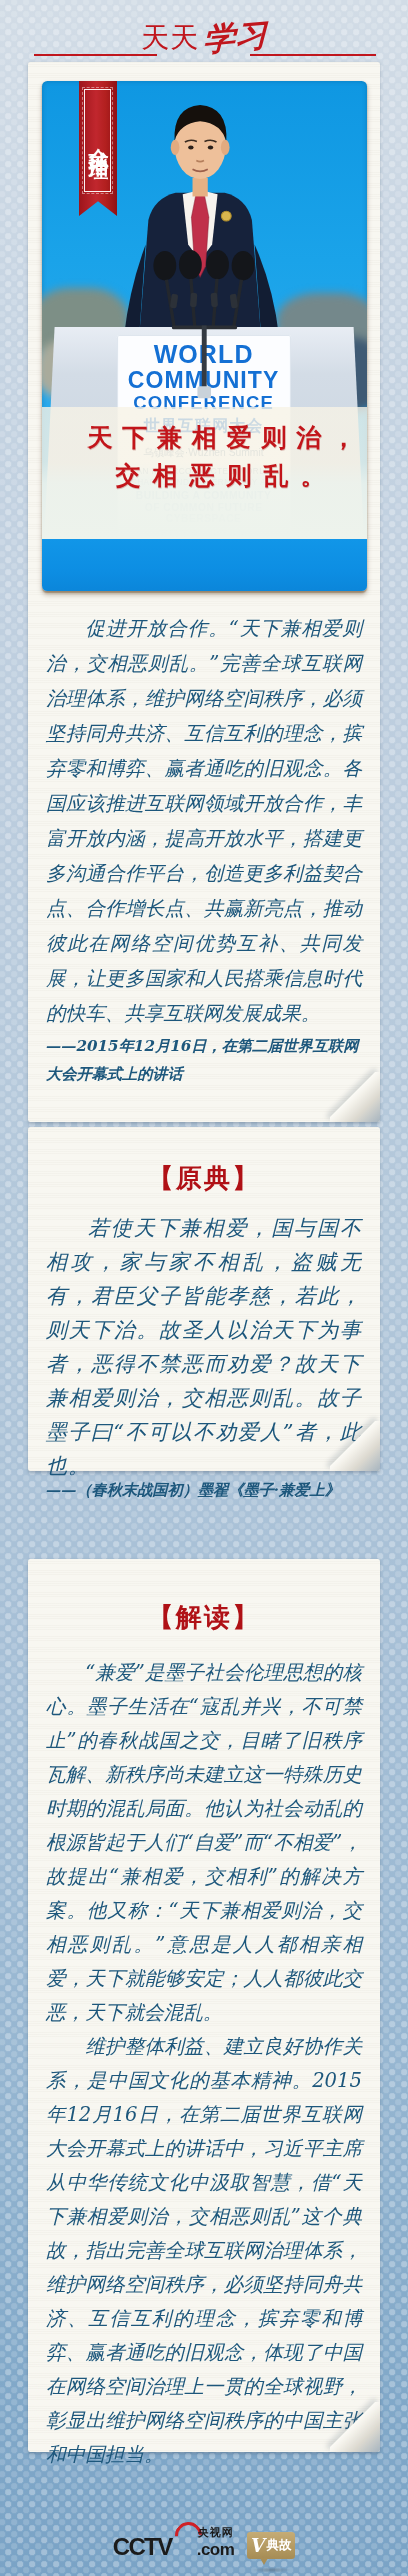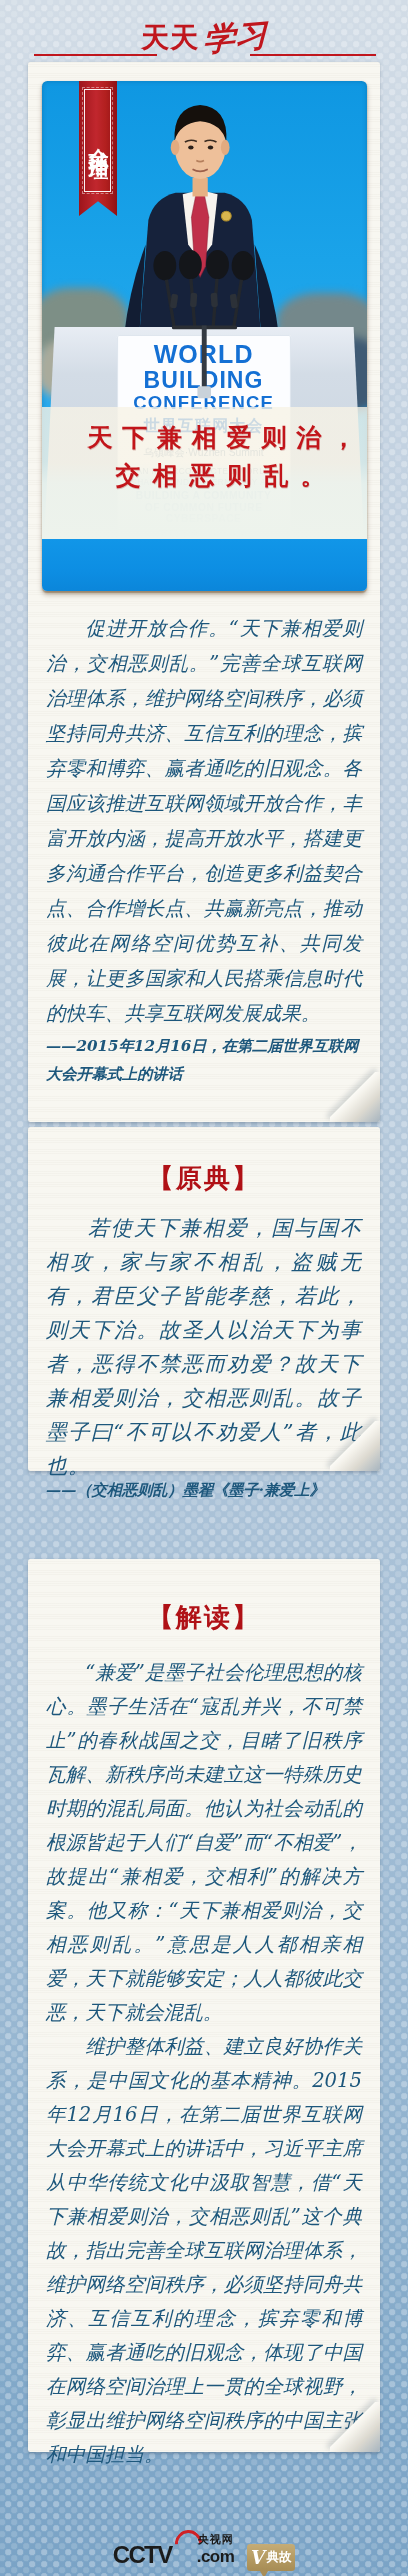--- a/index.html
+++ b/index.html
@@ -11,21 +11,21 @@
       radial-gradient(circle,rgba(255,255,255,0.30) 0 3px,rgba(255,255,255,0) 3.5px),
       radial-gradient(circle,rgba(255,255,255,0.16) 0 3px,rgba(255,255,255,0) 3.5px);
     background-size:12px 12px,12px 12px;background-position:2.2px 2.2px,8.2px 8.2px;}
 
   
   .hdr{position:absolute;top:16.3px;left:0;width:408px;height:46px;z-index:2;}
   .hdr-line{position:absolute;top:38px;height:1.6px;background:#c0161d;}
   .hdr-line.l{left:34px;width:123px;}
   .hdr-line.r{right:32px;width:126px;}
   .hdr-title{position:absolute;top:0;left:0;width:408px;text-align:center;white-space:nowrap;color:#c0161d;}
-  .hdr-serif{font-size:28px;font-weight:bold;letter-spacing:1.1px;vertical-align:middle;}
+  .hdr-serif{font-size:28px;font-weight:normal;letter-spacing:1.1px;vertical-align:middle;}
   .hdr-script{display:inline-block;font-size:32px;font-weight:bold;font-style:italic;
     transform:rotate(-5deg) skewX(-6deg);margin-left:3.3px;vertical-align:middle;}
 
   
   .card{position:absolute;left:28px;width:352px;background:#f8f7f1;border-radius:2.2px;z-index:1;
     box-shadow:0 1.1px 3.3px rgba(70,90,110,0.35);
     background-image:repeating-linear-gradient(180deg,rgba(160,150,130,0.05) 0 0.5px,rgba(0,0,0,0) 0.5px 2.2px);}
   .card1{top:62px;height:1060px;}
   .card2{top:1127px;height:344px;}
   .card3{top:1559px;height:893px;}
@@ -81,21 +81,21 @@
   
   .para{position:absolute;left:18px;width:316px;color:#1d577c;text-align:justify;text-justify:inter-character;}
   .p-body{font-size:19.6px;line-height:35px;}
   .p-body p{margin:0;text-indent:2em;font-style:italic;}
   .card2 .p-body{font-size:21px;line-height:34px;letter-spacing:1.1px;}
   .card3 .p-body{line-height:34px;}
   .cite{position:absolute;left:18px;width:319px;color:#1d577c;font-style:italic;font-weight:bold;font-size:15.2px;line-height:28px;}
   .sec-title{position:absolute;left:0;width:352px;text-align:center;color:#b01116;font-weight:bold;font-size:26px;letter-spacing:2.2px;}
 
   
-  .footer{position:absolute;top:2517px;left:0;width:408px;height:54px;display:flex;justify-content:center;align-items:flex-end;gap:8.7px;z-index:2;}
+  .footer{position:absolute;top:2517px;left:0;width:408px;height:54px;display:flex;justify-content:center;align-items:center;gap:8.7px;z-index:2;}
   .cctv{position:relative;width:126px;height:39px;font-family:"Liberation Sans",sans-serif;}
   .cctv-word{position:absolute;left:0;top:8.7px;font-size:24px;font-weight:900;letter-spacing:-1.6px;color:#1b1b1b;}
   .cctv-arc{position:absolute;left:62px;top:-2.2px;width:21px;height:21px;border-radius:50%;
     border:3.3px solid rgba(0,0,0,0);border-top-color:#cf2127;border-left-color:#cf2127;transform:rotate(42deg);}
   .cctv-cn{position:absolute;left:85px;top:0px;font-size:11px;font-weight:bold;color:#1b1b1b;letter-spacing:1.1px;}
   .cctv-com{position:absolute;left:76px;top:15.2px;font-size:17px;font-weight:900;color:#1b1b1b;letter-spacing:-0.5px;margin-left:8px;}
   .badge-wrap{position:relative;margin-top:2.2px;}
   .badge{position:relative;width:48px;height:27px;border-radius:3.3px;display:flex;align-items:center;justify-content:center;
     background:linear-gradient(180deg,#c5ac76 0%,#b49a62 55%,#a68c55 100%);color:#fff;white-space:nowrap;}
   .badge-v{font-size:18.5px;font-style:italic;font-weight:bold;margin-right:1.1px;}
@@ -142,21 +142,21 @@
         <path d="M298 111 Q310 106 320 112" stroke="#3a2b20" stroke-width="3" fill="none"></path>
         <ellipse cx="273" cy="122" rx="5" ry="3.6" fill="#2b201a"></ellipse>
         <ellipse cx="309" cy="122" rx="5" ry="3.6" fill="#2b201a"></ellipse>
         <path d="M283 146 Q290 150 297 146" stroke="#b57f5c" stroke-width="3" fill="none"></path>
         <path d="M276 162 Q290 170 304 162" stroke="#9c5f4a" stroke-width="3" fill="none"></path>
       </svg>
 
       <div class="podium">
         <div class="podium-sign">
           <div class="sign-en sign-w">WORLD</div>
-          <div class="sign-en sign-i">BUILDING</div>
+          <div class="sign-en sign-i">COMMUNITY</div>
           <div class="sign-en sign-c">CONFERENCE</div>
           <div class="sign-cn">世界互联网大会</div>
           <div class="sign-wz">乌镇峰会·Wuzhen Summit</div>
           <div class="bk bk1">AN INTERCONNECTED WORLD</div>
           <div class="bk bk2">SHARED AND GOVERNED BY ALL</div>
           <div class="bk bk3">BUILDING A COMMUNITY</div>
           <div class="bk bk4">OF COMMON FUTURE CYBERSPACE</div>
           <div class="bk bk5">互联互通 · 共享共治</div>
           <div class="bk bk6">构建网络空间命运共同体</div>
         </div>
@@ -204,21 +204,21 @@
     <div class="cite" style="top:970px;">——2015年12月16日，在第二届世界互联网大会开幕式上的讲话</div>
 
     <div class="curl"></div>
   </div>
 
   <div class="card card2">
     <div class="sec-title" style="top:34px;">【原典】</div>
     <div class="para p-body" style="top:84px;">
       <p>若使天下兼相爱，国与国不相攻，家与家不相乱，盗贼无有，君臣父子皆能孝慈，若此，则天下治。故圣人以治天下为事者，恶得不禁恶而劝爱？故天下兼相爱则治，交相恶则乱。故子墨子曰“不可以不劝爱人”者，此也。</p>
     </div>
-    <div class="cite" style="top:349px;">——（交相恶则乱）墨翟《墨子·兼爱上》</div>
+    <div class="cite" style="top:349px;">——（春秋末战国初）墨翟《墨子·兼爱上》</div>
     <div class="curl"></div>
   </div>
 
   <div class="card card3">
     <div class="sec-title" style="top:41px;">【解读】</div>
     <div class="para p-body" style="top:97px;">
       <p>“兼爱”是墨子社会伦理思想的核心。墨子生活在“寇乱并兴，不可禁止”的春秋战国之交，目睹了旧秩序瓦解、新秩序尚未建立这一特殊历史时期的混乱局面。他认为社会动乱的根源皆起于人们“自爱”而“不相爱”，故提出“兼相爱，交相利”的解决方案。他又称：“天下兼相爱则治，交相恶则乱。”意思是人人都相亲相爱，天下就能够安定；人人都彼此交恶，天下就会混乱。</p>
       <p>维护整体利益、建立良好协作关系，是中国文化的基本精神。2015年12月16日，在第二届世界互联网大会开幕式上的讲话中，习近平主席从中华传统文化中汲取智慧，借“天下兼相爱则治，交相恶则乱”这个典故，指出完善全球互联网治理体系，维护网络空间秩序，必须坚持同舟共济、互信互利的理念，摈弃零和博弈、赢者通吃的旧观念，体现了中国在网络空间治理上一贯的全球视野，彰显出维护网络空间秩序的中国主张和中国担当。</p>
     </div>
     <div class="curl"></div>

